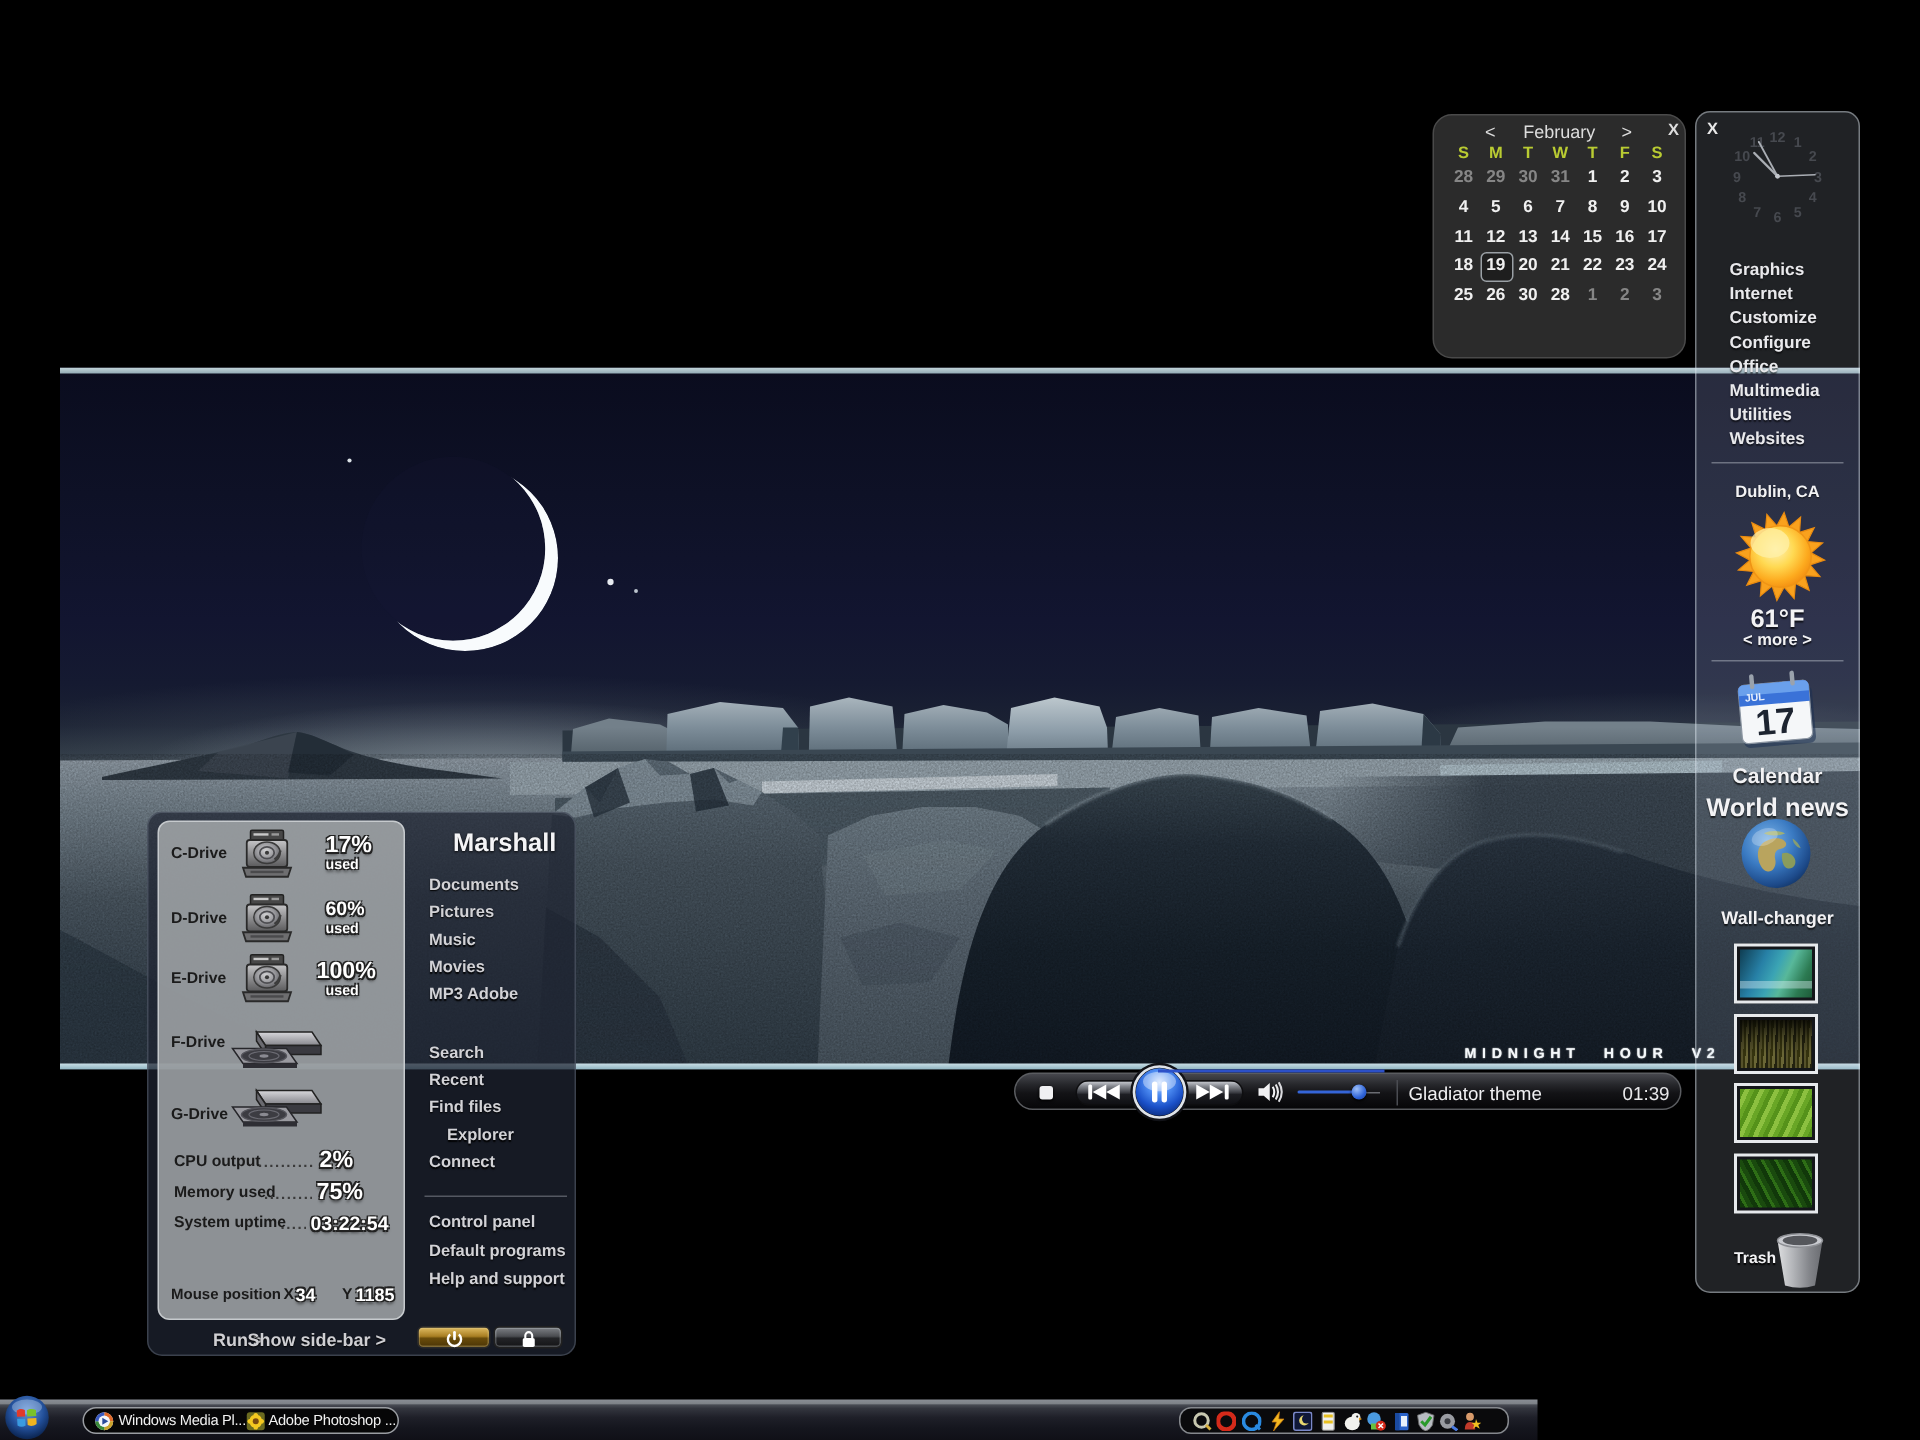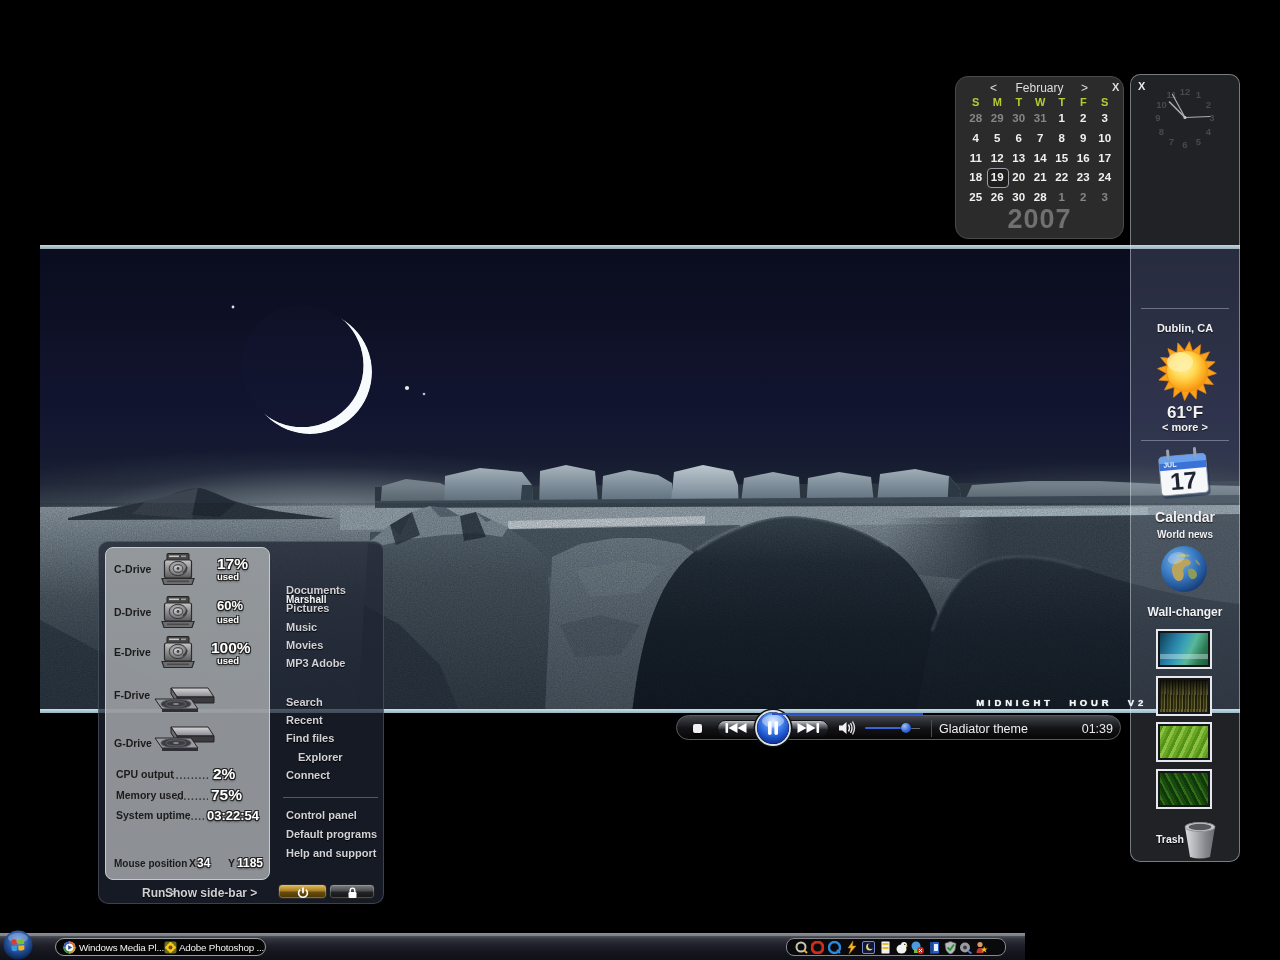--- a/index.html
+++ b/index.html
@@ -56,22 +56,22 @@
   #panel{position:absolute;z-index:10;left:98px;top:541px;width:286px;height:363px;
     background:rgba(30,36,50,0.72);border-radius:10px;
     border:1px solid rgba(130,140,155,0.35);box-sizing:border-box;}
   #gpan{position:absolute;left:6px;top:5px;width:165px;height:333px;
     background:rgba(176,179,181,0.78);border:1px solid #c6cacd;border-radius:8px;box-sizing:border-box;}
   .dlab{position:absolute;font-size:10.5px;white-space:nowrap;font-weight:bold;color:#1b1b1b;}
   .pct{position:absolute;font-weight:bold;color:#fff;
     text-shadow:-1px -1px 0 #222,1px -1px 0 #222,-1px 1px 0 #222,1px 1px 0 #222, 0 2px 2px rgba(0,0,0,0.5);}
   .dots{position:absolute;font-size:10px;font-weight:bold;color:#3a3a3a;letter-spacing:1px;}
   #menu{position:absolute;left:187px;top:0;width:101px;}
-  #menu .ttl{position:absolute;left:0;width:100%;text-align:left;top:10px;font-size:10px;
-    font-weight:bold;color:#f4f4f6;text-shadow:0 1px 2px #000;margin-top:42px;}
+  #menu .ttl{position:absolute;left:0;width:100%;text-align:center;top:10px;font-size:17px;
+    font-weight:bold;color:#f4f4f6;text-shadow:0 1px 2px #000;}
   #menu .it{position:absolute;left:0;font-size:11px;white-space:nowrap;font-weight:bold;color:#d2d2d6;
     text-shadow:0 1px 1px #000;}
   .mdiv{position:absolute;left:-3px;width:95px;height:1px;background:rgba(160,165,175,0.45);}
   #runrow{position:absolute;left:15px;top:344px;font-size:12px;font-weight:bold;color:#cfcfd3;
     text-shadow:0 1px 1px #000;padding-left:28px;}
   .hdd,.odd{position:absolute;}
   #btnPow{position:absolute;left:179px;top:342px;width:49px;height:15px;border-radius:4px;text-align:center;
     background:linear-gradient(180deg,#e0bc62 0%,#a87e22 45%,#6a4c0a 55%,#4a3406 100%);
     border:1px solid #2a2a2a;box-sizing:border-box;box-shadow:0 0 0 1px rgba(220,200,140,0.35) inset;}
   #btnLock{position:absolute;left:230px;top:342px;width:46px;height:15px;border-radius:4px;text-align:center;
@@ -328,21 +328,20 @@
       </div>
     <div class="calrow" style="top:113.5px;">
         <span>25</span>
         <span>26</span>
         <span>30</span>
         <span>28</span>
         <span class="gy">1</span>
         <span class="gy">2</span>
         <span class="gy">3</span>
       </div>
-    <div id="yr">2007</div>
   </div>
   <div id="side">
     <div class="x">X</div>
     <svg width="108" height="90" style="position:absolute;left:0;top:0;">
       <g font-family="Liberation Sans, sans-serif" font-size="9.5" font-weight="bold" fill="#46494f" text-anchor="middle">
         <text x="54" y="19.5">12</text>
           <text x="67.5" y="23">1</text>
           <text x="77.5" y="32.5">2</text>
         <text x="81" y="46">3</text>
           <text x="77.5" y="59.5">4</text>
@@ -354,20 +353,21 @@
           <text x="30.5" y="32.5">10</text>
           <text x="40.5" y="23">11</text>
       </g>
       <g stroke="#aaaeb4" stroke-linecap="round">
         <line x1="54" y1="42.5" x2="41.5" y2="19.5" stroke-width="1.2"></line>
         <line x1="54" y1="42.5" x2="38.5" y2="27" stroke-width="1.6"></line>
         <line x1="54" y1="42.5" x2="79" y2="41.5" stroke-width="1.1"></line>
       </g>
       <circle cx="54" cy="42.5" r="1.6" fill="#c2c6cc"></circle>
     </svg>
+    <div id="smenu">Graphics<br>Internet<br>Customize<br>Configure<br>Office<br>Multimedia<br>Utilities<br>Websites</div>
     <div class="sdiv" style="top:233px;"></div>
     <div class="sctr" style="top:247px;font-size:11px;">Dublin, CA</div>
     <svg width="76" height="72" style="position:absolute;left:18px;top:260px;">
       <defs>
         <radialGradient id="gSun" cx="42%" cy="38%" r="65%">
           <stop offset="0" stop-color="#fff3b8"></stop>
             <stop offset="0.45" stop-color="#ffd952"></stop>
           <stop offset="0.8" stop-color="#fdaa1e"></stop>
             <stop offset="1" stop-color="#f38f12"></stop>
         </radialGradient>
@@ -387,21 +387,21 @@
         <rect x="7" y="10" width="47" height="39" rx="4" fill="#f5f7f9" stroke="#8a94a0" stroke-width="0.8"></rect>
         <path d="M7,24 L7,14 Q7,10 11,10 L50,10 Q54,10 54,14 L54,24 Z" fill="#3a72d8"></path>
         <path d="M7,17 L7,14 Q7,10 11,10 L50,10 Q54,10 54,14 L54,17 Z" fill="#6aa0ec"></path>
         <text x="11" y="21" font-family="Liberation Sans, sans-serif" font-size="7" font-weight="bold" fill="#e8f0fc">JUL</text>
         <text x="30" y="44" font-family="Liberation Sans, sans-serif" font-size="24" font-weight="bold" fill="#1d2430" text-anchor="middle">17</text>
         <rect x="15" y="3" width="3" height="10" rx="1.5" fill="#9aa2ac"></rect>
         <rect x="42" y="3" width="3" height="10" rx="1.5" fill="#9aa2ac"></rect>
       </g>
     </svg>
     <div class="sctr" style="top:434px;font-size:14px;">Calendar</div>
-    <div class="sctr" style="top:454px;font-size:10px;">World news</div>
+    <div class="sctr" style="top:454px;font-size:17px;">World news</div>
     <svg width="50" height="50" style="position:absolute;left:28px;top:469px;">
       <defs>
         <radialGradient id="gE" cx="38%" cy="32%" r="75%">
           <stop offset="0" stop-color="#7db4e8"></stop>
             <stop offset="0.5" stop-color="#3a7ac2"></stop>
           <stop offset="0.85" stop-color="#1d4a8a"></stop>
             <stop offset="1" stop-color="#123464"></stop>
         </radialGradient>
       </defs>
       <circle cx="25" cy="25" r="23" fill="url(#gE)"></circle>

